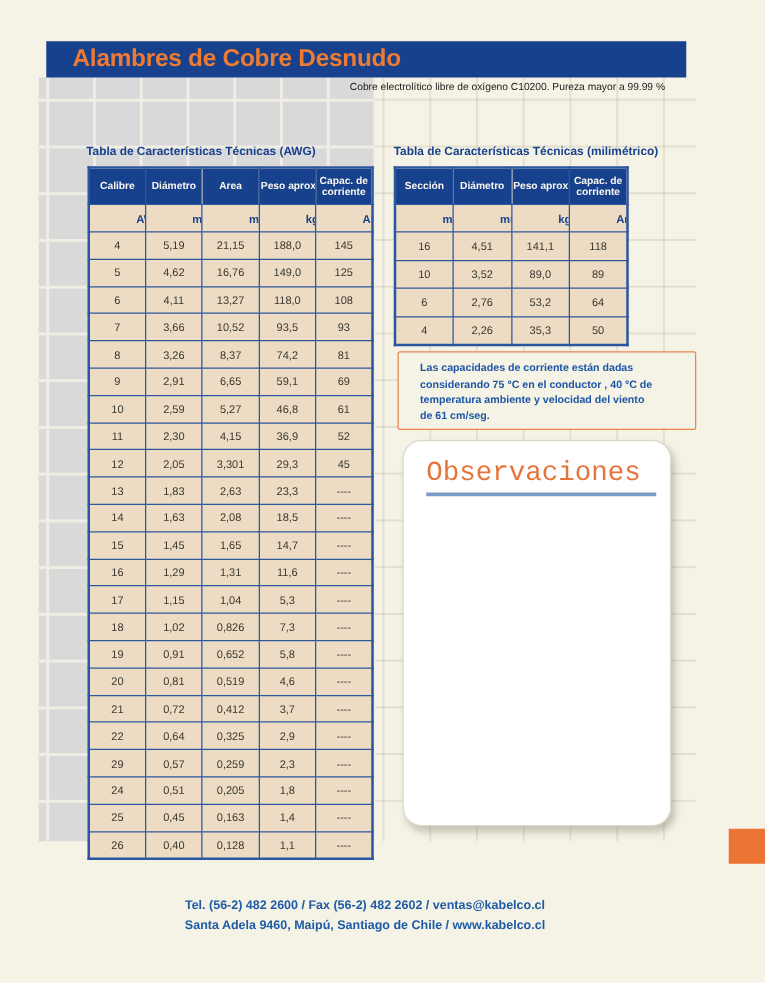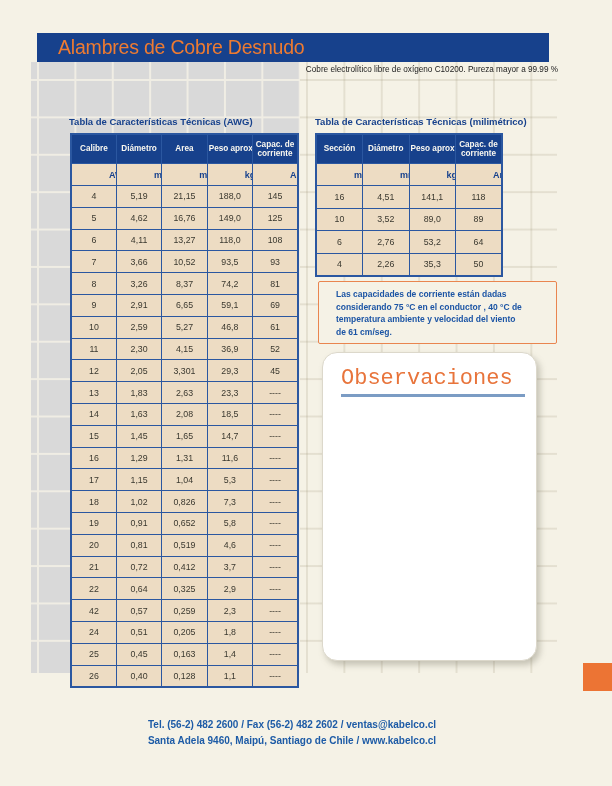--- a/index.html
+++ b/index.html
@@ -23,26 +23,26 @@
     background-image:
       linear-gradient(to right, rgba(150,140,110,0.18) 1.5px, transparent 1.5px),
       linear-gradient(to bottom, rgba(150,140,110,0.18) 1.5px, transparent 1.5px);
     background-size:37.4px 37.4px;
     background-position:6px 17px;
   }
   
   .title-bar{
     position:absolute; left:37px; top:33px; width:512px; height:29px;
     background:#17418c; color:#ee7b31;
-    font-size:19.5px; font-weight:normal; line-height:29px;
+    font-size:19.5px; font-weight:bold; line-height:29px;
     padding-left:21px; box-sizing:border-box; letter-spacing:-0.2px;
     white-space:nowrap;
   }
   .subtitle{
-    position:absolute; left:304px; top:65px; width:254px;
+    position:absolute; left:278px; top:65px; width:254px;
     text-align:right; font-size:8.2px; color:#222; 
   }
   
   .tbl-title{
     position:absolute; color:#17418c; font-weight:bold; font-size:9.5px; white-space:nowrap;
   }
   .tbl-title.awg{ left:69px; top:116px; }
   .tbl-title.mm{ left:315px; top:116px; }
   
   .dtable{
@@ -262,21 +262,21 @@
           <td>----</td>
         </tr>
         <tr class="drow">
           <td>22</td>
           <td>0,64</td>
           <td>0,325</td>
           <td>2,9</td>
           <td>----</td>
         </tr>
         <tr class="drow">
-          <td>42</td>
+          <td>29</td>
           <td>0,57</td>
           <td>0,259</td>
           <td>2,3</td>
           <td>----</td>
         </tr>
         <tr class="drow">
           <td>24</td>
           <td>0,51</td>
           <td>0,205</td>
           <td>1,8</td>

